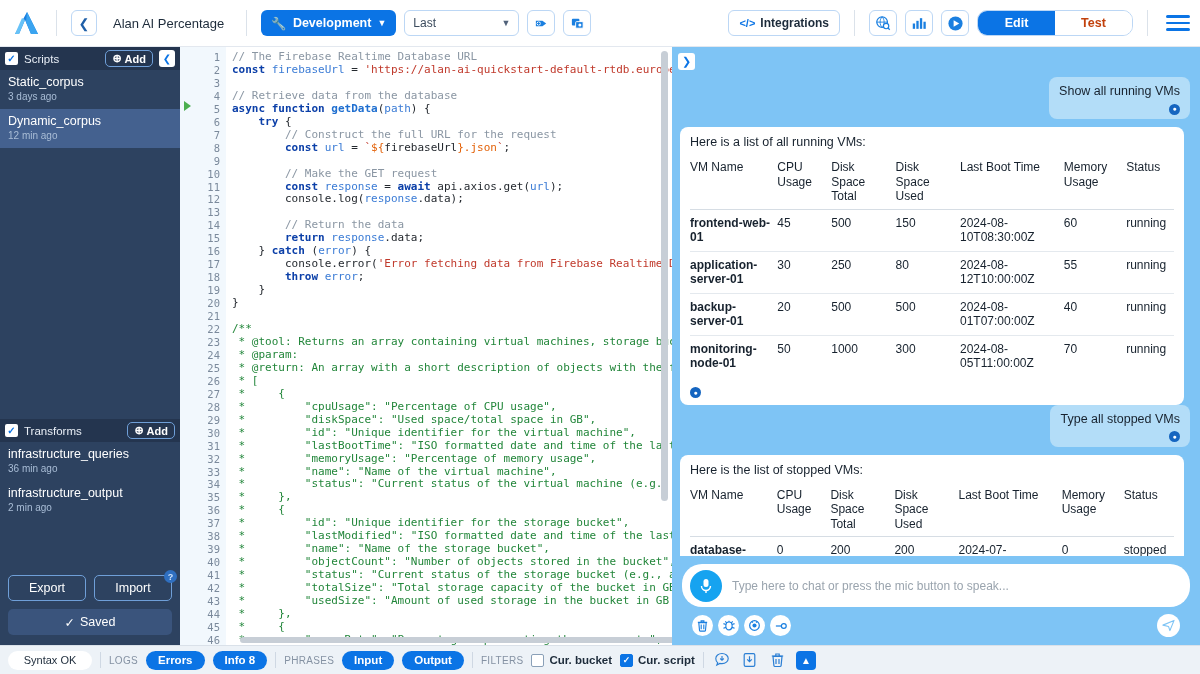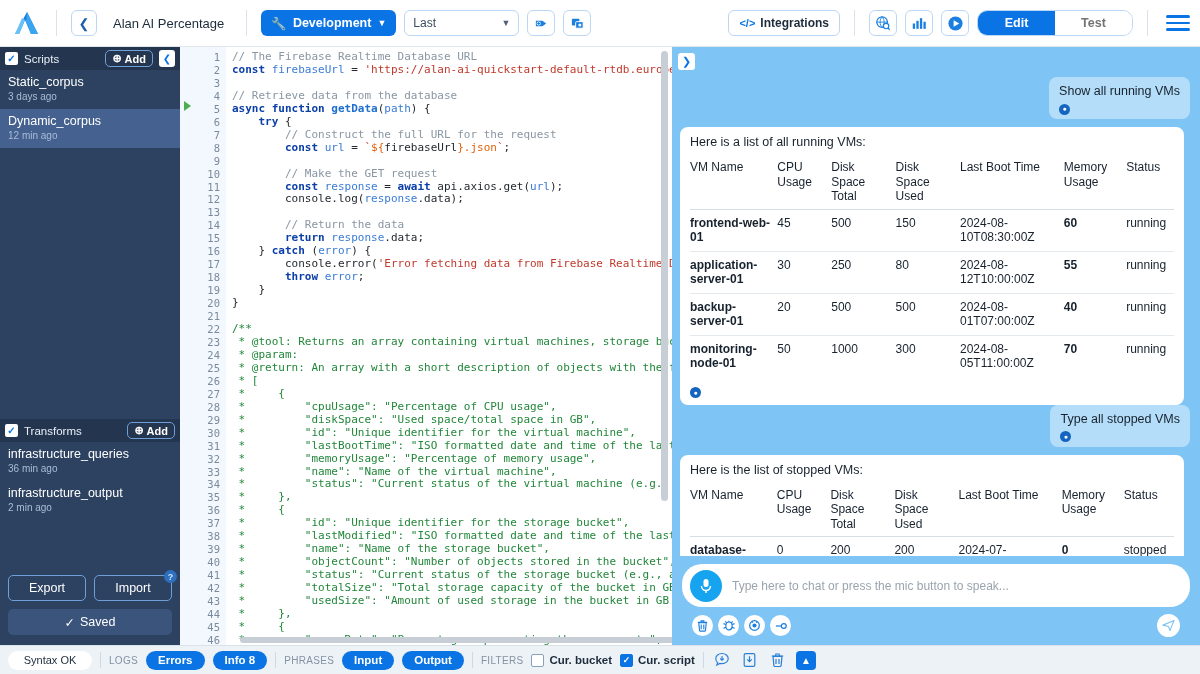--- a/index.html
+++ b/index.html
@@ -52,21 +52,21 @@
     display: flex; align-items: center; gap: 5px; padding: 0 10px;
     font-size: 12px; color: #1d2b3a; font-weight: 600; cursor: pointer;
   }
   .integr-btn .code-glyph { color: #0b74e5; font-size: 11px; font-weight: 700; }
   .seg {
     display: flex; border: 1px solid #bcd7f5; border-radius: 10px; overflow: hidden; height: 26px;
   }
   .seg > div { width: 77px; display: flex; align-items: center; justify-content: center;
     font-size: 12.5px; font-weight: 600; cursor: pointer; }
   .seg .on { background: #0b74e5; color: #fff; }
-  .seg .off { background: #fff; color: #737373; }
+  .seg .off { background: #fff; color: #c2410c; }
   .burger { width: 24px; display: flex; flex-direction: column; gap: 4px; cursor: pointer; margin-left: 4px;}
   .burger i { display: block; height: 2.5px; background: #0b74e5; border-radius: 2px; }
 
   
   .body { flex: 1; display: flex; min-height: 0; }
 
   
   .sidebar {
     width: 180px; min-width: 180px; background: #2d4260; display: flex; flex-direction: column;
     color: #fff;
@@ -161,21 +161,21 @@
   .chat {
     width: 528px; min-width: 528px; background: #7ec4f5; position: relative;
     display: flex; flex-direction: column;
   }
   .chat-collapse {
     position: absolute; left: 6px; top: 6px; width: 17px; height: 17px;
     background: #fff; border-radius: 3px; display: flex; align-items: center;
     justify-content: center; color: #0b74e5; font-size: 11px; cursor: pointer; z-index: 3;
   }
   .chat-scroll { flex: 1; overflow: hidden; padding: 30px 0 0 0; }
-  .user-row { display: flex; justify-content: flex-end; padding: 0 10px; }
+  .user-row { display: flex; justify-content: flex-end; padding: 0 10px; text-align: right; }
   .user-bubble {
     background: #b3ddf8; border-radius: 8px; padding: 6px 10px 4px 10px;
     max-width: 330px; font-size: 12.5px; color: #17222e; line-height: 16px;
   }
   .mini-ico {
     width: 11px; height: 11px; border-radius: 50%; background: #1565c0;
     display: inline-flex; align-items: center; justify-content: center;
     color: #fff; font-size: 7px; margin-top: 3px;
   }
   .bot-card {
@@ -192,21 +192,21 @@
     text-align: left; vertical-align: top; padding: 6px 6px 6px 0;
     border-bottom: 1px solid #e4e9ee; line-height: 14.5px; color: #17222e;
   }
   table.vm td.name { font-weight: 700; }
   table.vm tr:last-child td { border-bottom: none; }
   .col-name { width: 84px; }
   .col-cpu { width: 52px; }
   .col-dst { width: 62px; }
   .col-dsu { width: 62px; }
   .col-boot { width: 100px; }
-  .col-mem { width: 60px; font-weight: bold; }
+  .col-mem { width: 60px; }
   .col-status { width: 46px; }
   .card-foot { padding-top: 4px; }
 
   
   .chat-input-wrap { padding: 8px 10px 8px 10px; }
   .chat-input {
     background: #fff; border-radius: 20px; height: 43px; display: flex;
     align-items: center; padding: 0 8px; gap: 10px;
   }
   .mic {

